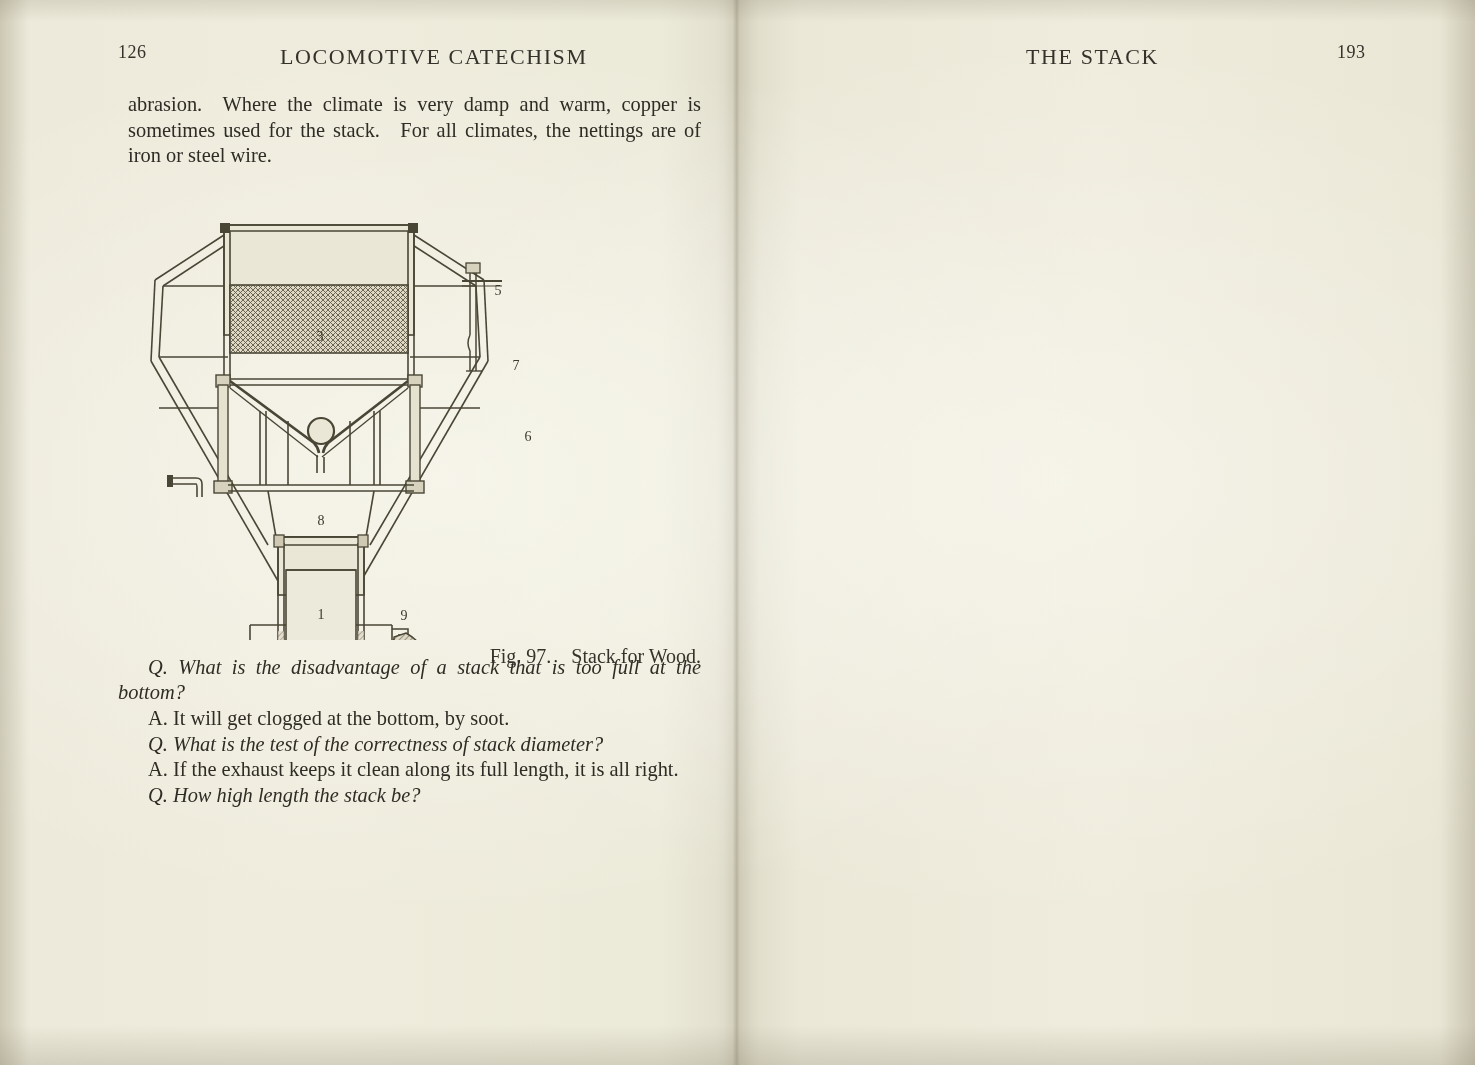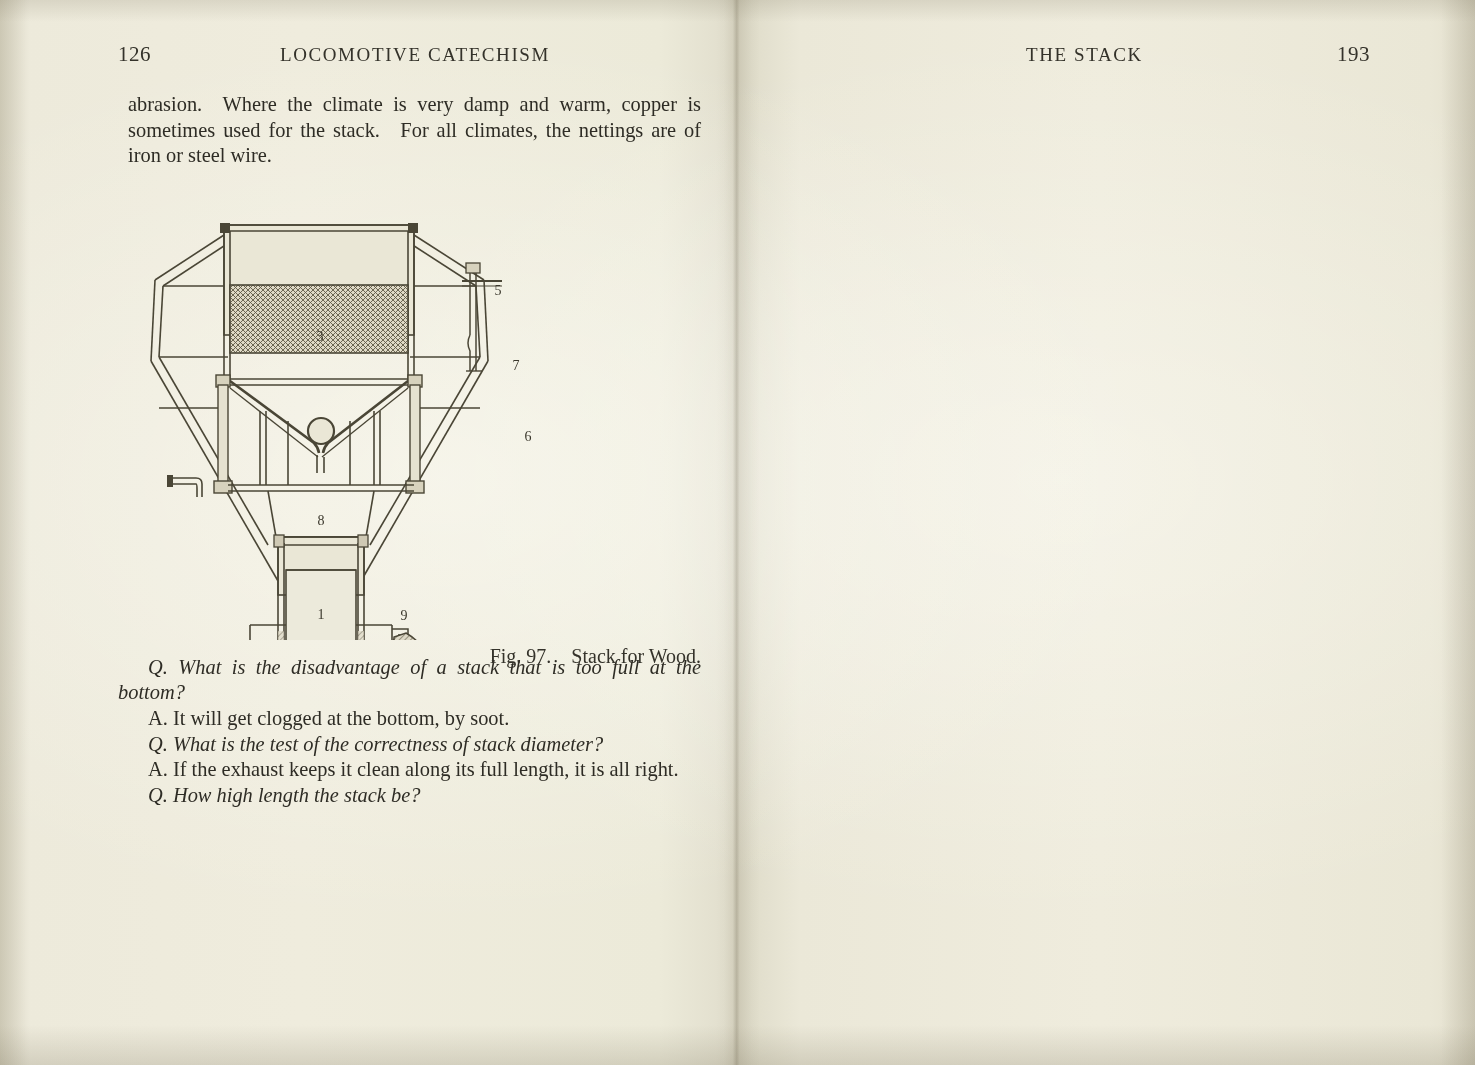--- a/index.html
+++ b/index.html
@@ -73,29 +73,29 @@
     height: 1065px;
   }
   .page-left  { left: 0px;   width: 737px; }
   .page-right { left: 737px; width: 738px; }
 
   .running-head {
     position: absolute;
     top: 44px;
     height: 24px;
     color: #34322a;
-    font-size: 19px;
+    font-size: 22px;
     letter-spacing: 1.6px;
     white-space: nowrap;
   }
   .folio {
     position: absolute;
     top: 42px;
     color: #34322a;
-    font-size: 21px;
+    font-size: 18px;
     letter-spacing: 0.5px;
   }
 
   .col {
     position: absolute;
     color: #2e2c25;
     font-size: 20.4px;
     line-height: 25.6px;
     text-align: justify;
     text-justify: inter-word;

